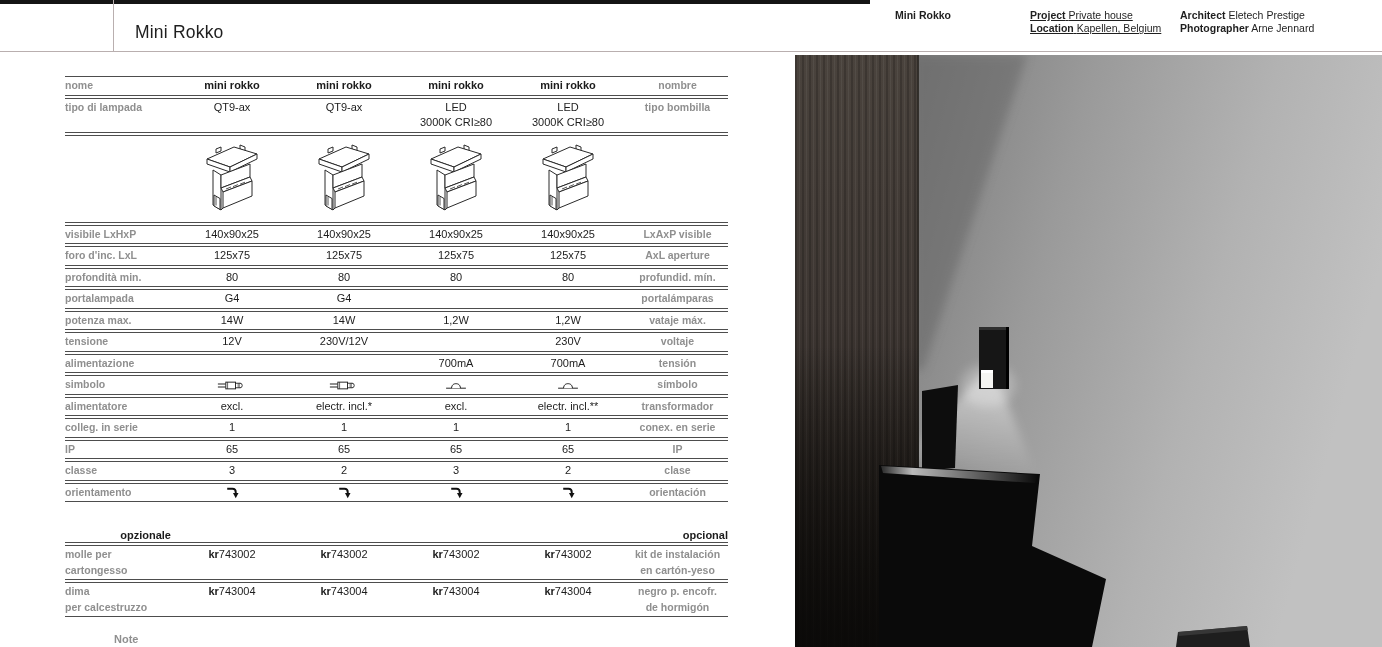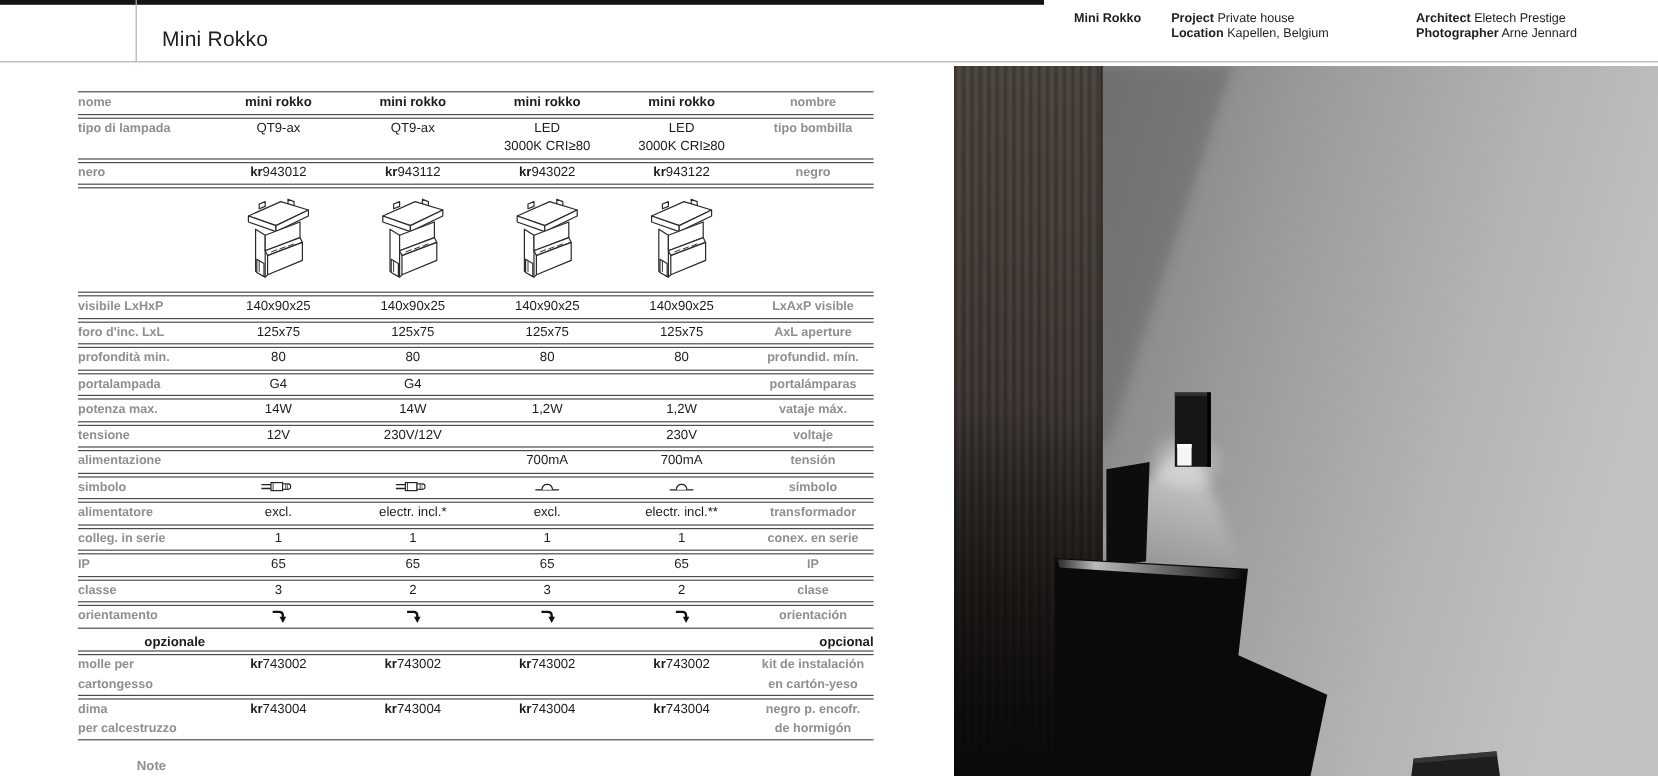--- a/index.html
+++ b/index.html
@@ -8,21 +8,21 @@
     font-family:"Liberation Sans","DejaVu Sans",sans-serif; overflow:hidden;
     -webkit-font-smoothing:antialiased;
   }
   
   .topbar   { position:absolute; left:0; top:0; width:870px; height:4px; background:#141414; }
   .hd-vline { position:absolute; left:113px; top:0; width:1px; height:51px; background:#b9afaf; }
   .hd-hline { position:absolute; left:0; top:51px; width:1382px; height:1px; background:#b9afaf; }
   .page-title { position:absolute; left:135px; top:10px; font-size:17.5px; color:#1e1e1e; font-weight:400; letter-spacing:.2px; }
   .credits  { font-size:10.5px; line-height:13px; color:#1f1f1f; }
   .credit-product { position:absolute; left:895px; top:9px;  font-weight:700; }
-  .credit-col2    { position:absolute; left:976px; top:9px; }
+  .credit-col2    { position:absolute; left:1030px; top:9px;text-decoration:underline; }
   .credit-col3    { position:absolute; left:1180px; top:9px; }
   .credits b { font-weight:700; }
   
   .spec { position:absolute; left:65px; top:76px; width:663px; }
   .t-row {
     display:grid; grid-template-columns:111px 112px 112px 112px 112px 104px;
     border-top:1px solid #4d4d4d; border-bottom:1px solid #4d4d4d;
     margin-bottom:2px; padding:1px 0; min-height:15px; align-items:start;
   }
   .cell   { font-size:11px; line-height:15.5px; color:#1c1c1c; }
@@ -98,32 +98,20 @@
       <div class="cell val">
         <div>LED</div>
         <div>3000K CRI≥80</div>
       </div>
       <div class="cell val">
         <div>LED</div>
         <div>3000K CRI≥80</div>
       </div>
       <div class="cell lbl-es">
         <div>tipo bombilla</div>
-      </div>
-    </div>
-    <div class="t-row">
-      <div class="cell lbl-it">
-        <div>nero</div>
-      </div>
-      <div class="cell val"><b>kr</b><span>943012</span></div>
-      <div class="cell val"><b>kr</b><span>943112</span></div>
-      <div class="cell val"><b>kr</b><span>943022</span></div>
-      <div class="cell val"><b>kr</b><span>943122</span></div>
-      <div class="cell lbl-es">
-        <div>negro</div>
       </div>
     </div>
     <div class="t-row t-row-drawing">
       <div class="cell lbl-it"></div>
       <div class="cell val">
         <svg width="60" height="80" viewBox="0 0 60 80" xmlns="http://www.w3.org/2000/svg">
     <g stroke="#2a2a2a" stroke-width="1" fill="#fff" stroke-linejoin="round">
       <path d="M14,14 v-4 l5,-2 v4 Z"></path>
       <path d="M38,6 l5,2 v4 l-5,-2 Z"></path>
       <polygon points="5,20 32,8 55,15 28,28"></polygon>

